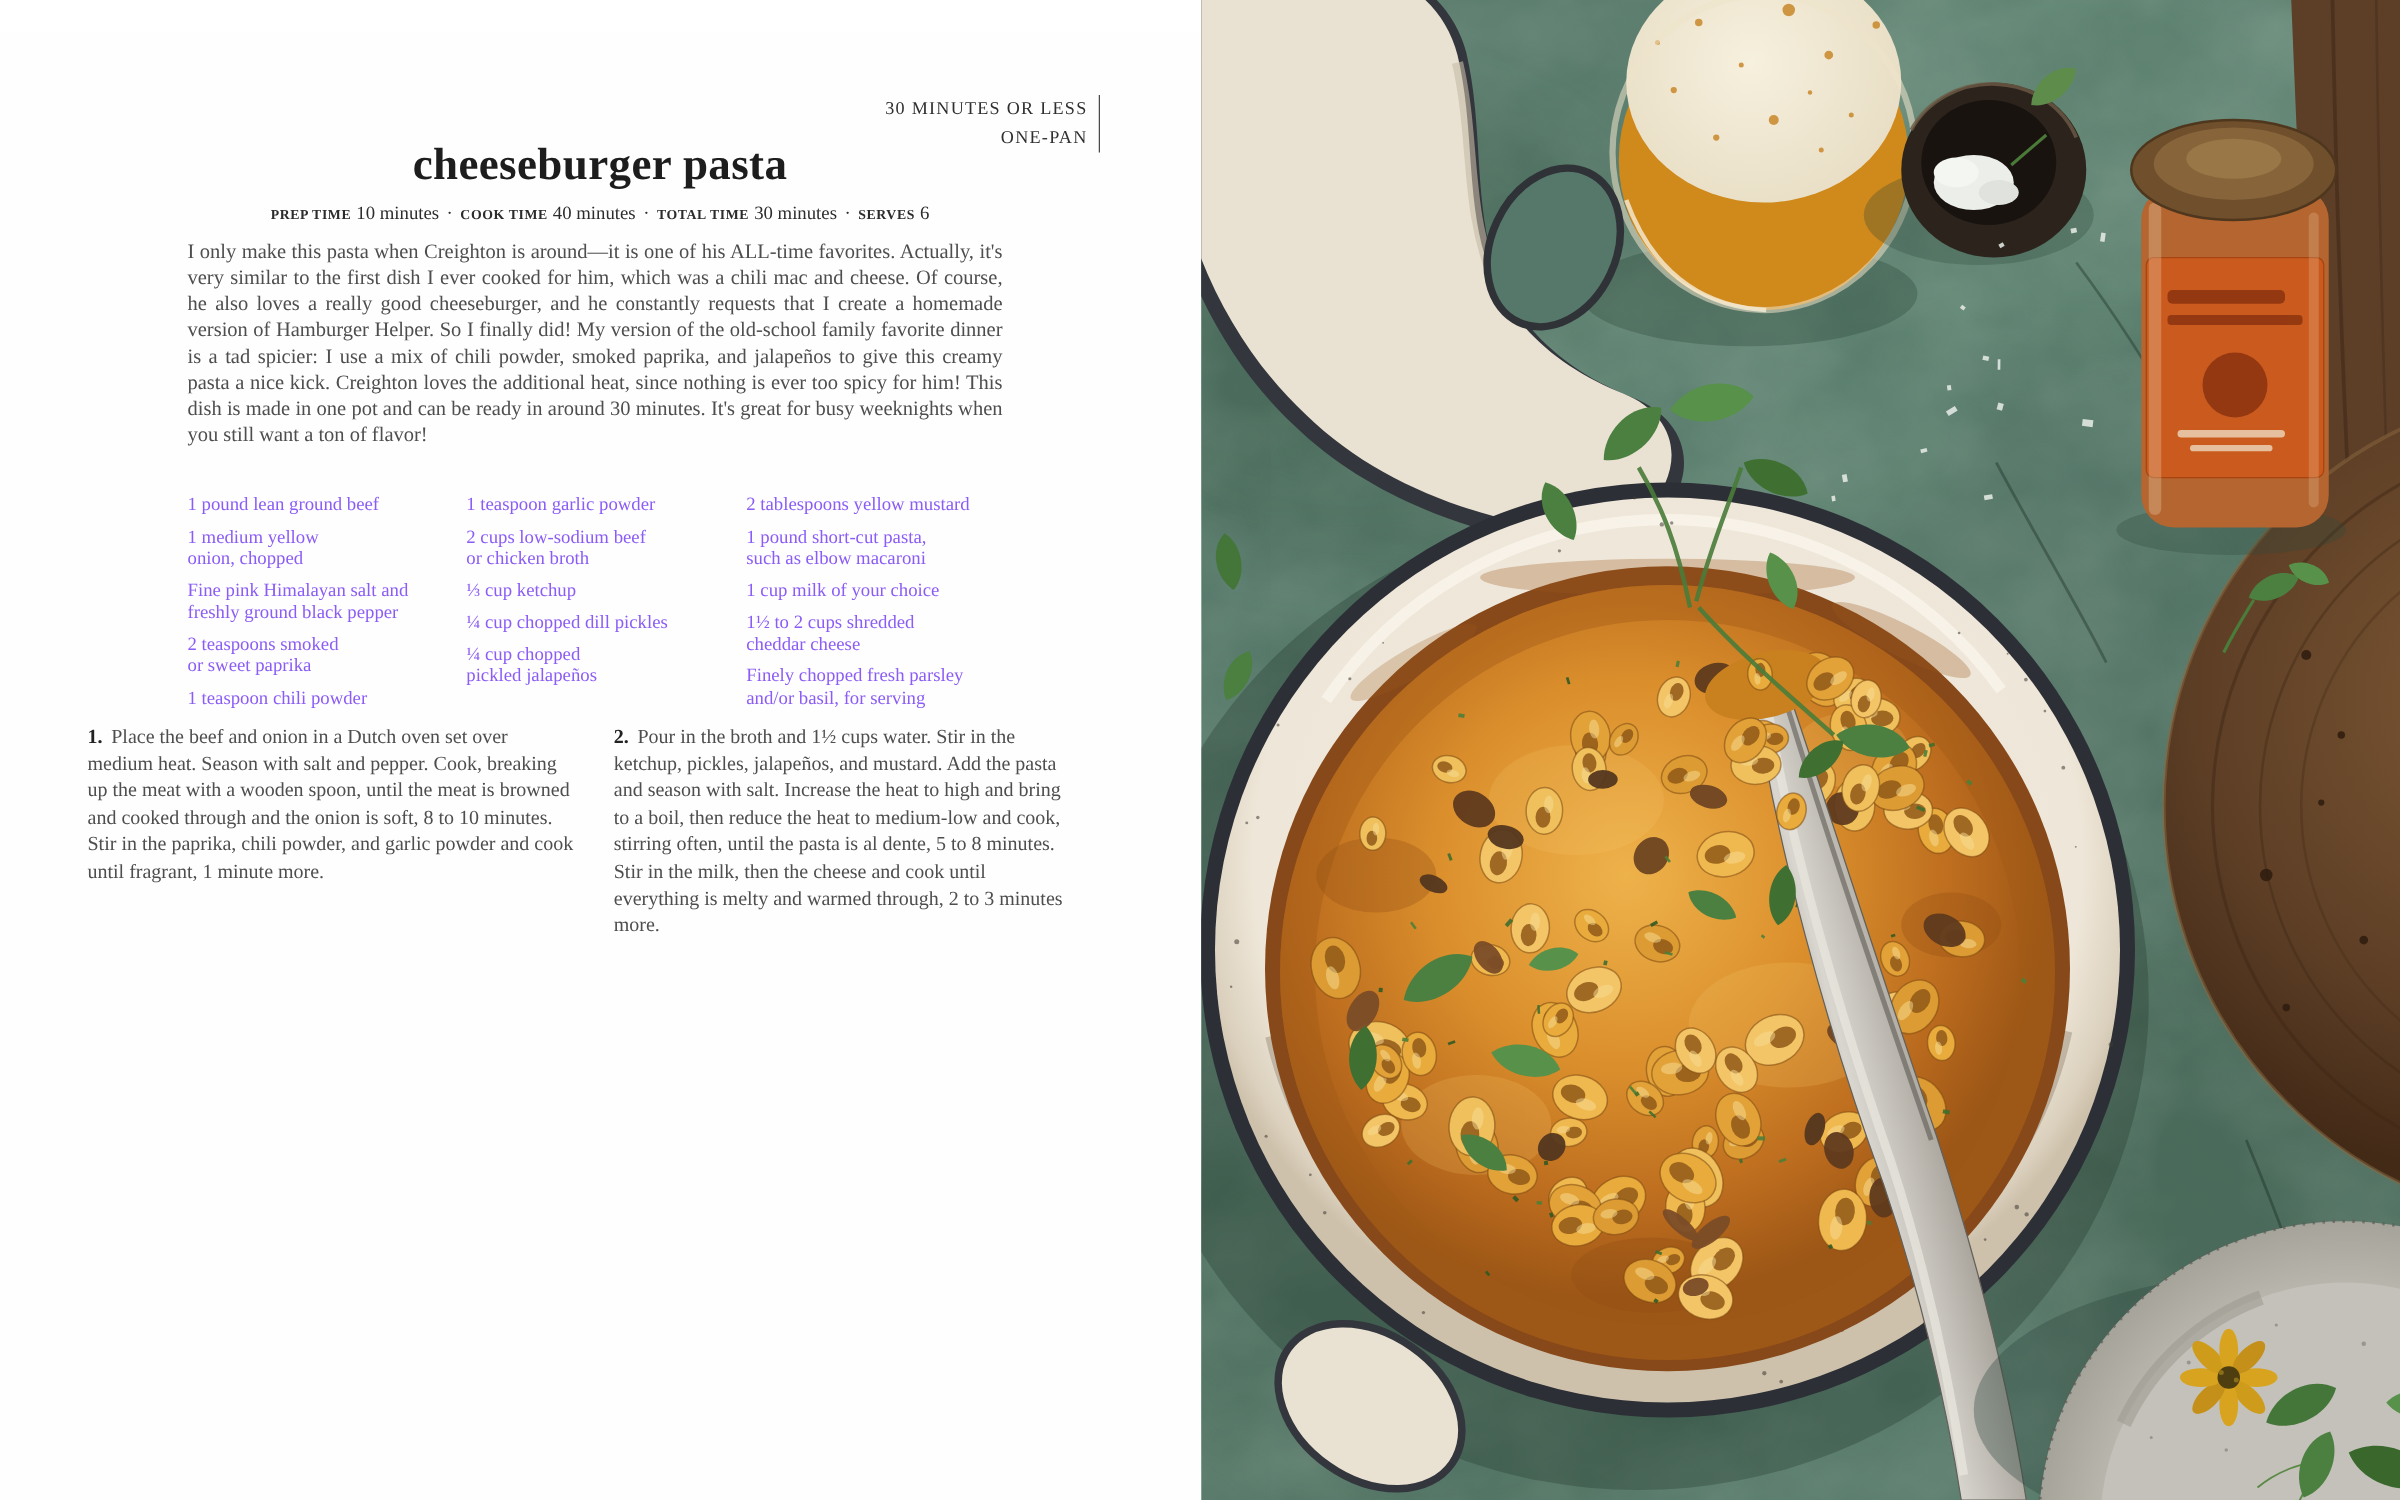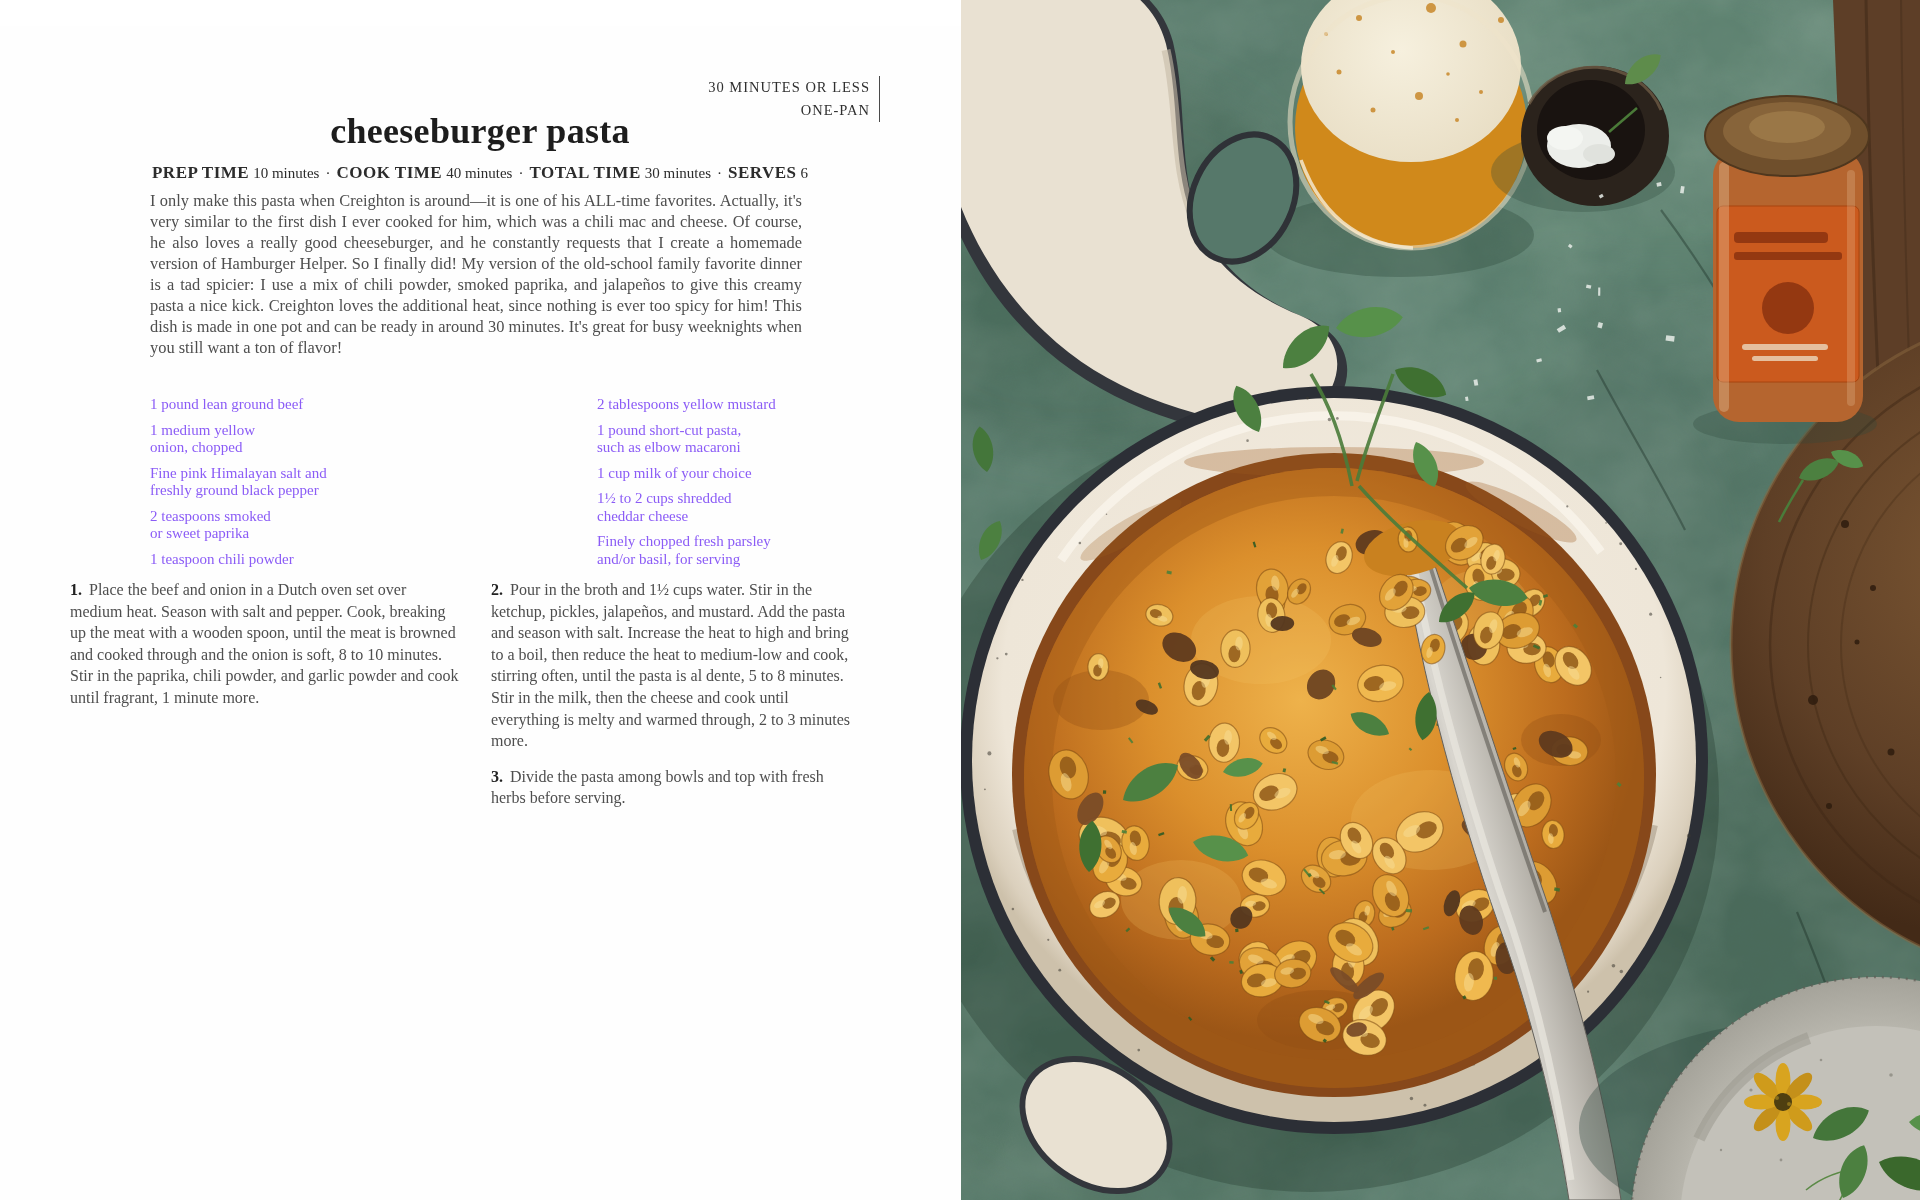--- a/index.html
+++ b/index.html
@@ -11,21 +11,21 @@
 
   .tags { position:absolute; top:50px; right:81px; text-align:right; font-size:14.5px;
           letter-spacing:1px; line-height:1.6; color:#2f2f2f; padding-right:9px;
           border-right:1.5px solid #4a4a4a; }
 
   .title { position:absolute; top:84px; left:85px; width:790px; text-align:center;
            font-size:36px; font-weight:700; letter-spacing:0.3px; color:#1d1d1d; }
 
   .meta { position:absolute; top:137px; left:85px; width:790px; text-align:center;
           font-size:15px; color:#2c2c2c; }
-  .meta .lbl { font-weight:700; font-size:17px; letter-spacing:0.5px; margin-right:4px; }
+  .meta .lbl { font-weight:700; font-size:11px; letter-spacing:0.5px; margin-right:4px; }
   .meta .sep { display:inline-block; margin:0 6px; }
 
   .intro { position:absolute; top:164px; left:150px; width:652px; font-size:16.4px;
            line-height:1.28; text-align:justify; color:#4e4e4e;font-family:Liberation Serif, serif; }
 
   .ing-col { position:absolute; top:370px; font-size:15px; line-height:1.17; color:#8b5cf6; }
   .ing-col.c1 { left:150px; width:215px; }
   .ing-col.c2 { left:373px; width:205px; }
   .ing-col.c3 { left:597px; width:220px; }
   .ing { margin-bottom:8px; white-space:pre-line; }
@@ -63,38 +63,46 @@
 
   <div class="ing-col c1">
     <p class="ing">1 pound lean ground beef</p>
     <p class="ing">1 medium yellow
 onion, chopped</p>
     <p class="ing">Fine pink Himalayan salt and
 freshly ground black pepper</p>
     <p class="ing">2 teaspoons smoked
 or sweet paprika</p>
     <p class="ing">1 teaspoon chili powder</p>
+  </div>
+  <div class="ing-col c2">
+    <p class="ing">1 teaspoon garlic powder</p>
+    <p class="ing">2 cups low-sodium beef
+or chicken broth</p>
+    <p class="ing">⅓ cup ketchup</p>
+    <p class="ing">¼ cup chopped dill pickles</p>
+    <p class="ing">¼ cup chopped
+pickled jalapeños</p>
   </div>
   <div class="ing-col c3">
     <p class="ing">2 tablespoons yellow mustard</p>
     <p class="ing">1 pound short-cut pasta,
 such as elbow macaroni</p>
     <p class="ing">1 cup milk of your choice</p>
     <p class="ing">1½ to 2 cups shredded
 cheddar cheese</p>
     <p class="ing">Finely chopped fresh parsley
 and/or basil, for serving</p>
   </div>
 
   <div class="steps-col s1">
     <p class="step"><span class="num">1.</span><span>Place the beef and onion in a Dutch oven set over medium heat. Season with salt and pepper. Cook, breaking up the meat with a wooden spoon, until the meat is browned and cooked through and the onion is soft, 8 to 10 minutes. Stir in the paprika, chili powder, and garlic powder and cook until fragrant, 1 minute more.</span></p>
   </div>
   <div class="steps-col s2">
     <p class="step"><span class="num">2.</span><span>Pour in the broth and 1½ cups water. Stir in the ketchup, pickles, jalapeños, and mustard. Add the pasta and season with salt. Increase the heat to high and bring to a boil, then reduce the heat to medium-low and cook, stirring often, until the pasta is al dente, 5 to 8 minutes. Stir in the milk, then the cheese and cook until everything is melty and warmed through, 2 to 3 minutes more.</span></p>
-    <p class="step"><span class="num">3.</span><span>Divide the pasta among bowls and top with fresh herbs before serving.</span></p>
   </div>
 
 </div>
 
 <div class="photo-wrap">
 <svg id="photo-svg" viewBox="0 0 959 1200" width="959" height="1200" xmlns="http://www.w3.org/2000/svg">
   <defs>
     <radialGradient id="sauceG" gradientUnits="userSpaceOnUse" cx="340" cy="700" r="340">
       <stop offset="0" stop-color="#eeb24b"></stop>
           <stop offset="0.45" stop-color="#db8f2c"></stop>

